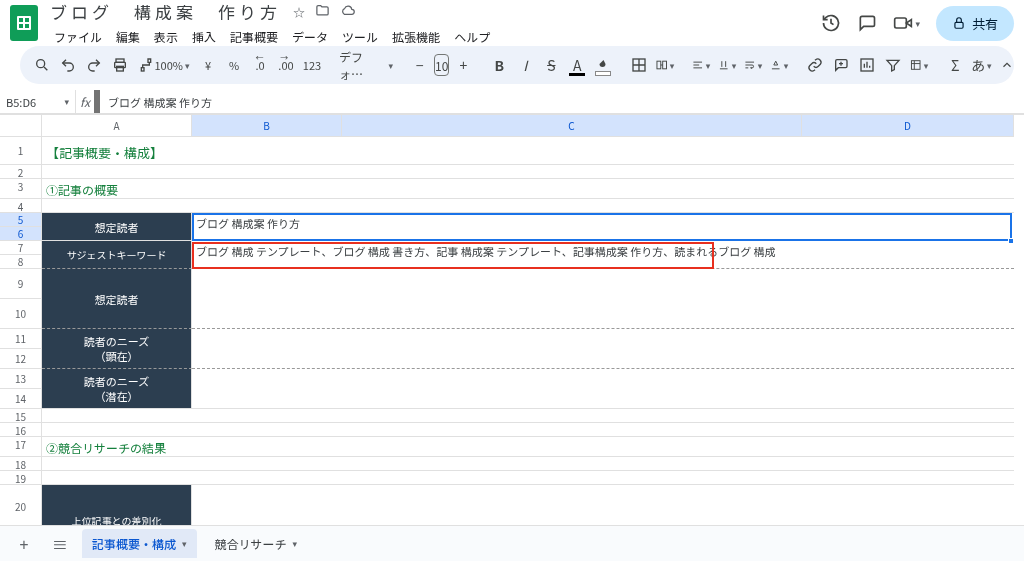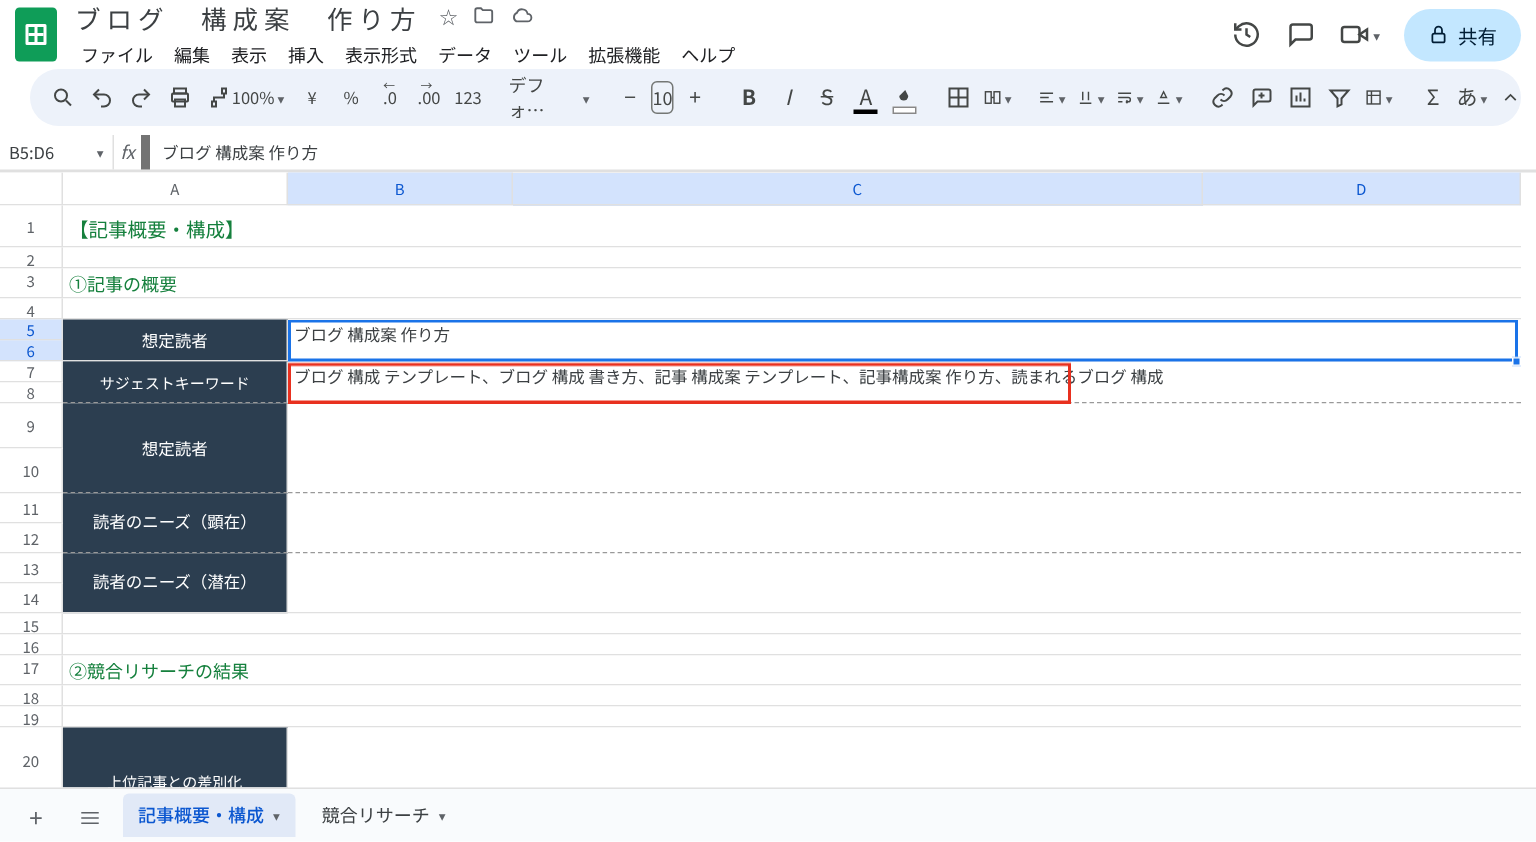--- a/index.html
+++ b/index.html
@@ -47,21 +47,21 @@
 .grid { display:grid; grid-template-columns: 42px 150px 150px 460px 212px; }
 .col-head { background:#fff; border-right:1px solid #e0e0e0; border-bottom:1px solid #e0e0e0; font-size:10px; color:#5f6368; text-align:center; height:22px; line-height:22px; position:sticky; top:0; }
 .col-head.selected { background:#d3e3fd; color:#0b57d0; }
 .corner { background:#fff; border-right:1px solid #e0e0e0; border-bottom:1px solid #e0e0e0; height:22px; }
 .row-head { background:#fff; border-right:1px solid #e0e0e0; border-bottom:1px solid #e0e0e0; font-size:10px; color:#5f6368; text-align:center; }
 .row-head.selected { background:#d3e3fd; color:#0b57d0; }
 .cell { border-right:1px solid #e0e0e0; border-bottom:1px solid #e0e0e0; font-size:11px; padding: 2px 4px; overflow:hidden; white-space:nowrap; background:#fff; }
 .h20 { height:20px; }
 .h15 { height:14px; }
 .darkcell { background:#2c3e50; color:#fff; text-align:center; display:flex; align-items:center; justify-content:center; font-size:11px; }
-.darkcell.twoline { flex-direction:row; line-height:1.3; }
+.darkcell.twoline { flex-direction:column; line-height:1.3; }
 .heading-cell { font-weight:normal; font-size:13px; color:#15803d; }
 .dashed-bottom { border-bottom:1px dashed #999; }
 .noborder-r { border-right:none; }
 
 .selection-border { position:absolute; border:2px solid #1a73e8; pointer-events:none; }
 .red-highlight { position:absolute; border:2px solid #e8301f; pointer-events:none; }
 .sel-handle { position:absolute; width:6px; height:6px; background:#1a73e8; border:1px solid #fff; }
 
 .bottom-tabs { position:absolute; bottom:0; left:0; right:0; height:36px; border-top:1px solid #e0e0e0; display:flex; align-items:center; background:#f9fbfd; padding:0 10px; gap:8px; }
 .tab-btn { font-size:16px; color:#5f6368; width:28px; text-align:center; cursor:pointer; }
@@ -93,21 +93,21 @@
               <path d="M18 18a4 4 0 0 0 0-8 6 6 0 0 0-11.5-1A5 5 0 0 0 6 18h12z"></path>
             </svg>
         </span>
       </span>
     </div>
     <div class="menubar">
       <span>ファイル</span>
       <span>編集</span>
       <span>表示</span>
       <span>挿入</span>
-      <span>表示形式</span>
+      <span>記事概要</span>
       <span>データ</span>
       <span>ツール</span>
       <span>拡張機能</span>
       <span>ヘルプ</span>
     </div>
   </div>
   <div class="titlebar-right">
     <span>
       <svg width="20" height="20" viewBox="0 0 24 24" fill="none" stroke="#444746" stroke-width="2">
           <path d="M3 12a9 9 0 1 0 3-6.7L3 8"></path>

